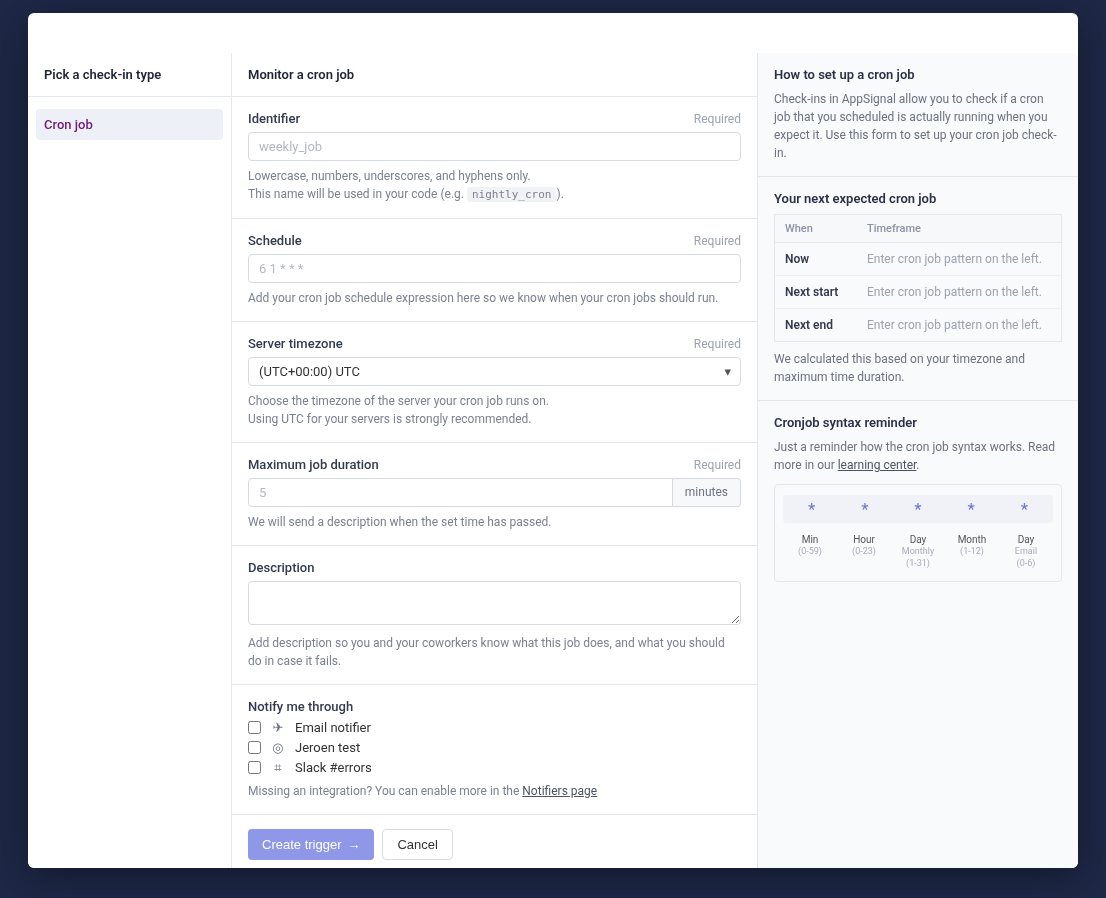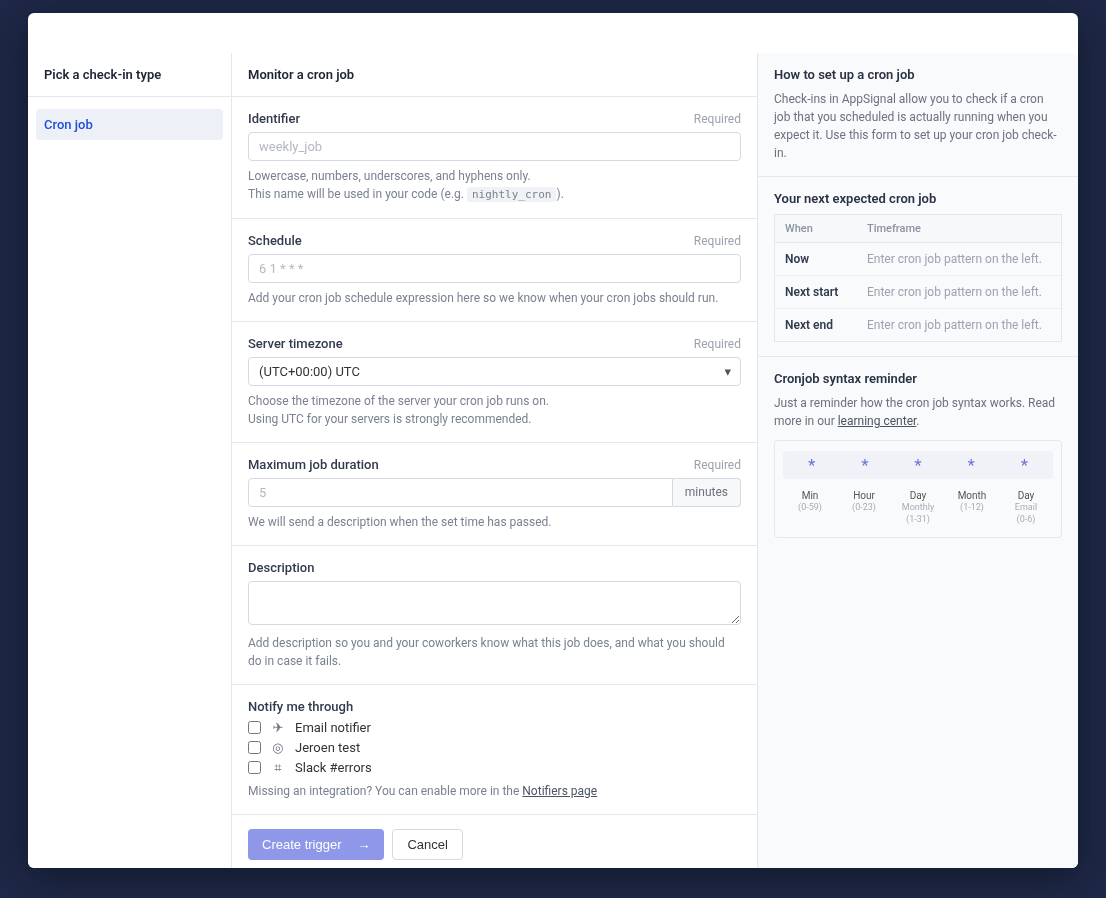--- a/index.html
+++ b/index.html
@@ -75,21 +75,21 @@
   font-size: 13px;
   font-weight: 600;
   color: #1f2536;
   border-bottom: 1px solid #e5e7eb;
 }
 .left-item {
   margin: 12px 8px;
   padding: 8px 8px;
   border-radius: 4px;
   background: #eef0f8;
-  color: #1d4ed8;
+  color: #701a75;
   font-weight: 500;
   font-size: 13px;
 }
 .section {
   padding: 14px 16px;
   border-bottom: 1px solid #e5e7eb;
 }
 .section:last-child { border-bottom: none; }
 .field-row {
   display: flex;
@@ -184,21 +184,21 @@
 .btn-primary {
   background: #8f98e8;
   color: #fff;
   border: none;
   border-radius: 4px;
   padding: 7px 14px;
   font-size: 13px;
   cursor: pointer;
   display: inline-flex;
   align-items: center;
-  gap: 16px;
+  gap: 6px;
 }
 .btn-secondary {
   background: #fff;
   border: 1px solid #d6d9e0;
   color: #333;
   border-radius: 4px;
   padding: 7px 14px;
   font-size: 13px;
   cursor: pointer;
 }
@@ -410,20 +410,21 @@
             <tr>
               <td>Next start</td>
               <td>Enter cron job pattern on the left.</td>
             </tr>
             <tr>
               <td>Next end</td>
               <td>Enter cron job pattern on the left.</td>
             </tr>
           </tbody>
         </table>
+        <div class="right-text" style="margin-top:8px;">We calculated this based on your timezone and maximum time duration.</div>
       </div>
 
       <div class="right-section" style="border-bottom:none;">
         <div class="right-title">Cronjob syntax reminder</div>
         <div class="right-text">
           <span>Just a reminder how the cron job syntax works. Read more in our </span><a class="link">learning center</a><span>.</span>
         </div>
         <div class="cron-box">
           <div class="cron-stars">
             <div class="cron-star">*</div>

